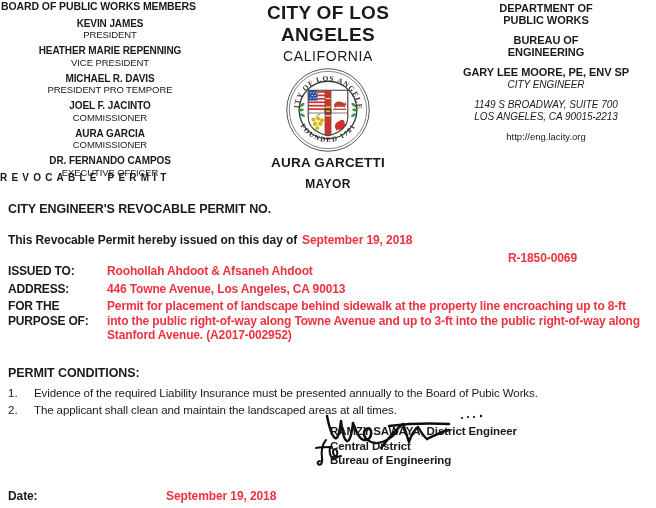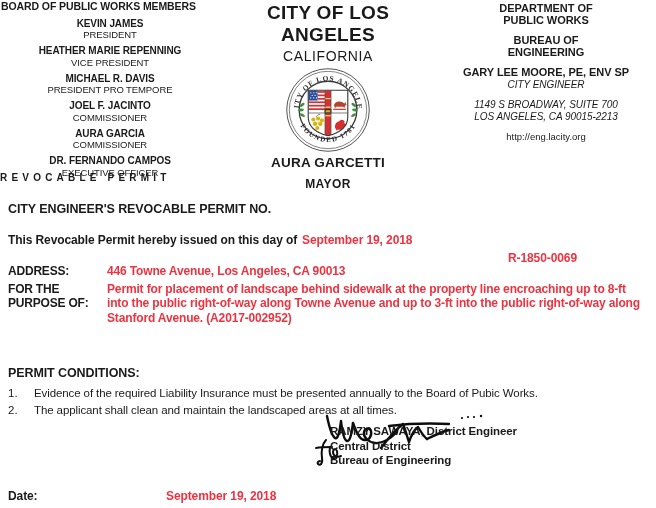--- a/index.html
+++ b/index.html
@@ -307,20 +307,24 @@
 <div class="abs" id="doc-title">REVOCABLE PERMIT</div>
 
 <div class="abs" id="permit-no-label">CITY ENGINEER'S REVOCABLE PERMIT NO.</div>
 <div class="abs" id="permit-no-value">R-1850-0069</div>
 
 <div class="abs" id="issued-on-row">
   <span>This Revocable Permit hereby issued on this day of</span><span class="red">September 19, 2018</span>
 </div>
 
 <div class="abs" id="details">
+  <div class="det-row" id="det-issued-to">
+    <div class="det-label">ISSUED TO:</div>
+    <div class="det-value">Roohollah Ahdoot &amp; Afsaneh Ahdoot</div>
+  </div>
   <div class="det-row" id="det-address">
     <div class="det-label">ADDRESS:</div>
     <div class="det-value">446 Towne Avenue, Los Angeles, CA 90013</div>
   </div>
   <div class="det-row" id="det-purpose">
     <div class="det-label">
       <div>FOR THE</div>
       <div>PURPOSE OF:</div>
     </div>
     <div class="det-value">Permit for placement of landscape behind sidewalk at the property line encroaching up to 8-ft into the public right-of-way along Towne Avenue and up to 3-ft into the public right-of-way along Stanford Avenue. (A2017-002952)</div>

